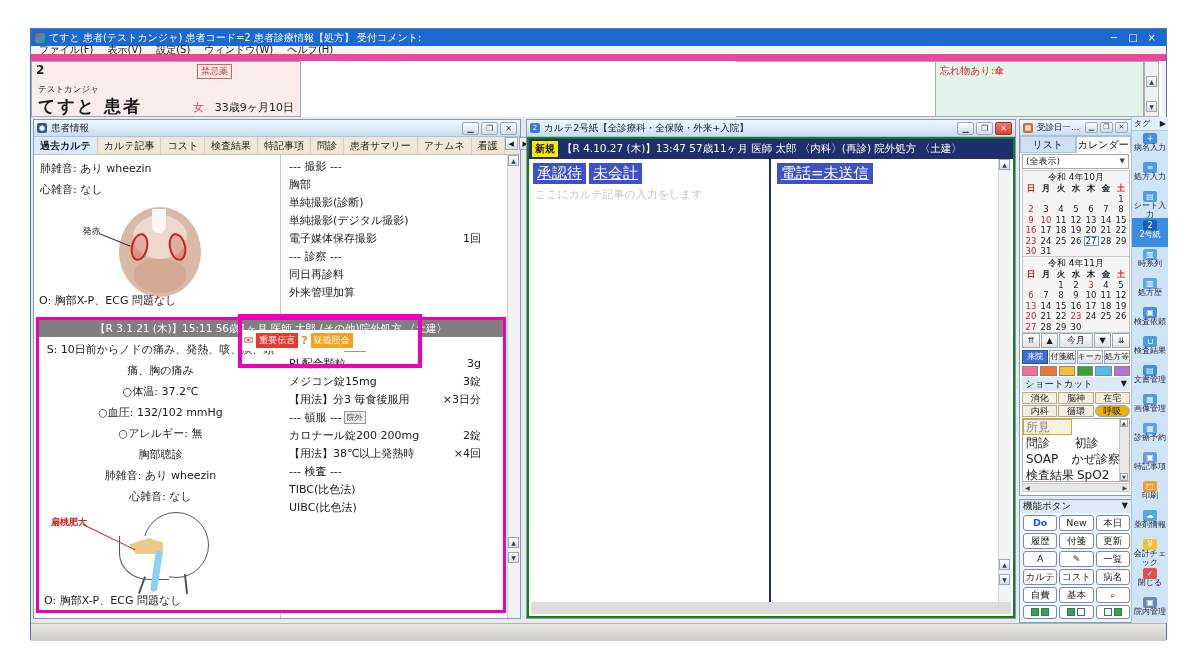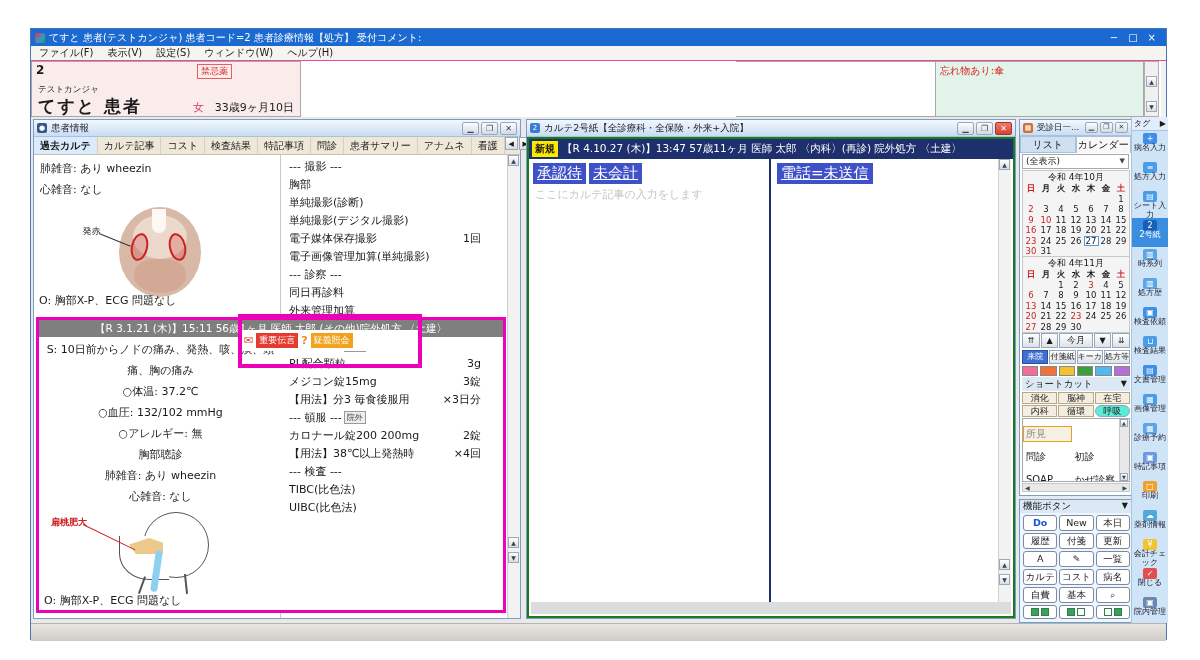--- a/index.html
+++ b/index.html
@@ -5,21 +5,21 @@
   * { margin:0; padding:0; box-sizing:border-box; }
   html,body { width:1200px; height:660px; background:#ffffff; font-family:"DejaVu Sans",sans-serif; color:#1a1a1a; overflow:hidden; }
   .abs { position:absolute; }
   .app { position:absolute; left:30px; top:28px; width:1137px; height:612px; background:#f2f2f2; border:1px solid #4a77b4; }
   
   .titlebar { position:absolute; left:0; top:0; width:100%; height:17px; background:#1b6ad2; color:#fff; display:flex; align-items:center; padding:0 4px; gap:4px; font-size:10px; }
   .appicon { width:10px; height:10px; background:linear-gradient(135deg,#e33,#39c 60%,#2a2); border-radius:2px; flex:0 0 auto; }
   .apptitle { white-space:nowrap; overflow:hidden; }
   .appbtns { margin-left:auto; display:flex; gap:10px; font-size:10px; padding-right:6px; }
   .abtn { cursor:default; }
-  .menubar { position:absolute; left:0; top:17px; width:100%; height:15px; background:#f6f4f0; border-bottom:1px solid #ec4899; display:flex; align-items:center; gap:14px; padding:0 8px; font-size:10px; }
+  .menubar { position:absolute; left:0; top:17px; width:100%; height:15px; background:#f6f4f0; border-bottom:7px solid #ec4899; display:flex; align-items:center; gap:14px; padding:0 8px; font-size:10px; }
   
   .headerrow { position:absolute; left:0; top:32px; width:1130px; height:56px; background:#fff; }
   .hbox { position:absolute; top:0; height:56px; border:1px solid #a8a8a8; border-left:none; }
   .pbox { left:0; width:270px; background:#fbecec; border-left:1px solid #a8a8a8; }
   .pcode { position:absolute; left:4px; top:1px; font-size:12px; font-weight:bold; }
   .pbadge { position:absolute; left:165px; top:2px; font-size:9px; color:#d03030; border:1px solid #e06060; background:#ffeded; padding:0 3px; }
   .pkana { position:absolute; left:6px; top:22px; font-size:8.5px; }
   .pname { position:absolute; left:6px; top:33px; font-size:17px; font-weight:bold; letter-spacing:2px; }
   .psex { position:absolute; right:96px; top:38px; font-size:11px; color:#d04060; }
   .page { position:absolute; right:6px; top:38px; font-size:11px; }
@@ -117,24 +117,24 @@
   .vnav-btn.wide { flex:2; font-size:9px; }
   .vfilters { position:absolute; left:2px; top:230px; width:108px; height:14px; display:flex; gap:1px; }
   .vfilter-btn { border:1px solid #98a8bc; background:linear-gradient(#fff,#dde2e8); font-size:8px; text-align:center; line-height:12px; white-space:nowrap; overflow:hidden; flex:1; }
   .vfilter-btn.active { background:#3f6fd0; color:#fff; border-color:#2a4f9c; }
   .swatches { position:absolute; left:2px; top:246px; width:108px; height:10px; display:flex; gap:2px; }
   .swatch { flex:1; border:1px solid #888; }
   .schead { position:absolute; left:2px; top:257px; width:108px; height:14px; background:#dce8f4; font-size:9.5px; line-height:13px; padding:0 3px; }
   .schead .dd { float:right; font-size:8px; }
   .scbtns { position:absolute; left:2px; top:272px; width:108px; display:grid; grid-template-columns:repeat(3,1fr); gap:1px; }
   .scbtn { border:1px solid #b8a888; background:#f4eee0; font-size:9px; text-align:center; line-height:11px; height:12px; }
-  .scbtn.active { background:#5eead4; border-color:#88aac8;border-radius:6px; }
+  .scbtn.active { background:#eab308; border-color:#88aac8;border-radius:6px; }
   .sclist { position:absolute; left:2px; top:298px; width:108px; height:64px; border:1px solid #a8a8a8; background:#fff; overflow:hidden; }
   .sclist-inner { position:absolute; left:0; top:0; width:97px; }
-  .scrow { display:flex; height:16px; font-size:10px; line-height:16px;margin-top:7px; }
+  .scrow { display:flex; height:16px; font-size:12px; line-height:16px; }
   .sccell { flex:1; padding-left:3px; white-space:nowrap; }
   .sccell.sel { outline:1.5px solid #e8a020; outline-offset:-1.5px; background:#f6f0e2; color:#888; }
   .sclist-vscroll { position:absolute; right:0; top:0; width:10px; height:100%; background:#e8e8e8; border-left:1px solid #c8c8c8; }
   .vhscroll { position:absolute; left:2px; top:363px; width:108px; height:9px; background:#e8e8e8; border:1px solid #c8c8c8; font-size:6px; }
   .vhscroll span { line-height:7px; padding:0 2px; color:#345; }
   
   #fp { left:988px; top:470px; width:113px; height:124px; border:1px solid #6a9fd8; background:#eef5fc; position:absolute; }
   .fp-head { height:13px; background:#dce8f4; font-size:9.5px; line-height:12px; padding:0 3px; }
   .fp-head .dd { float:right; font-size:8px; }
   .fp-grid { position:absolute; left:3px; top:15px; width:107px; display:grid; grid-template-columns:repeat(3,1fr); gap:2px; }
@@ -251,23 +251,20 @@
           </div>
           <div class="cost-row">
             <span>単純撮影(診断)</span>
           </div>
           <div class="cost-row">
             <span>単純撮影(デジタル撮影)</span>
           </div>
           <div class="cost-row">
             <span>電子媒体保存撮影</span>
             <span class="cost-qty">1回</span>
-          </div>
-          <div class="cost-row">
-            <span>電子画像管理加算(単純撮影)</span>
           </div>
           <div class="cost-row">
             <span>--- 診察 ---</span>
           </div>
           <div class="cost-row">
             <span>同日再診料</span>
           </div>
           <div class="cost-row">
             <span>外来管理加算</span>
           </div>

